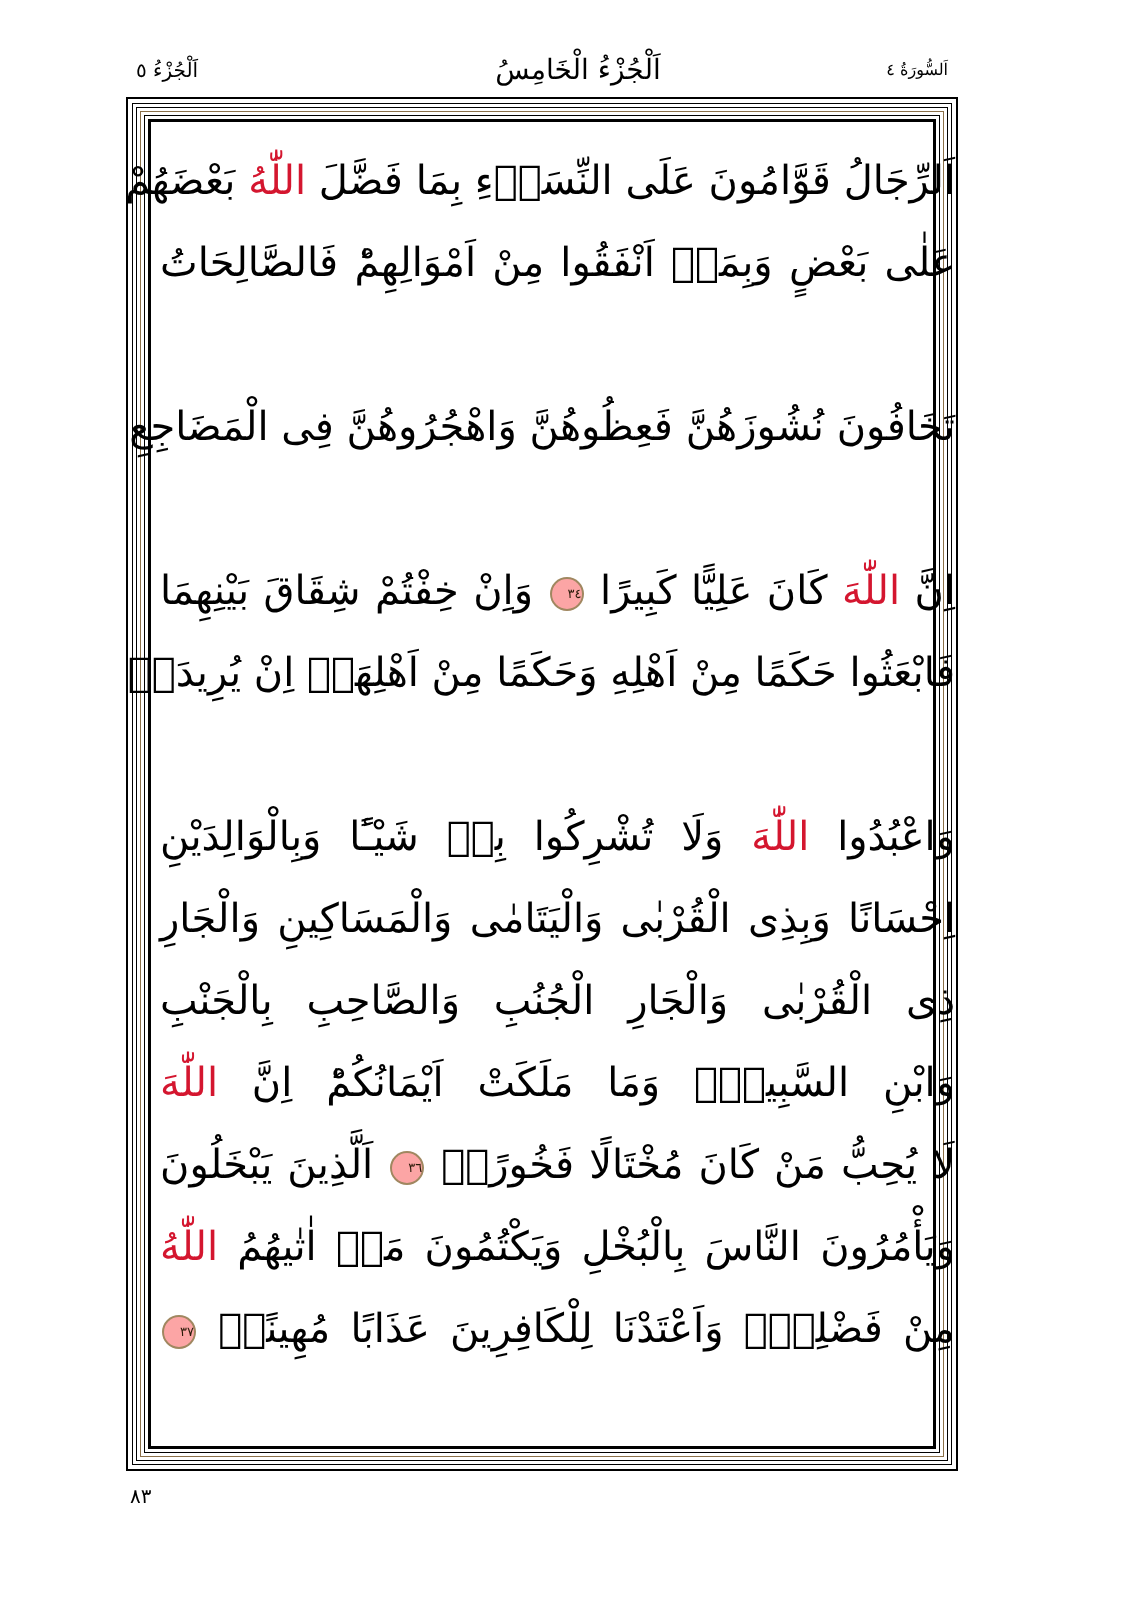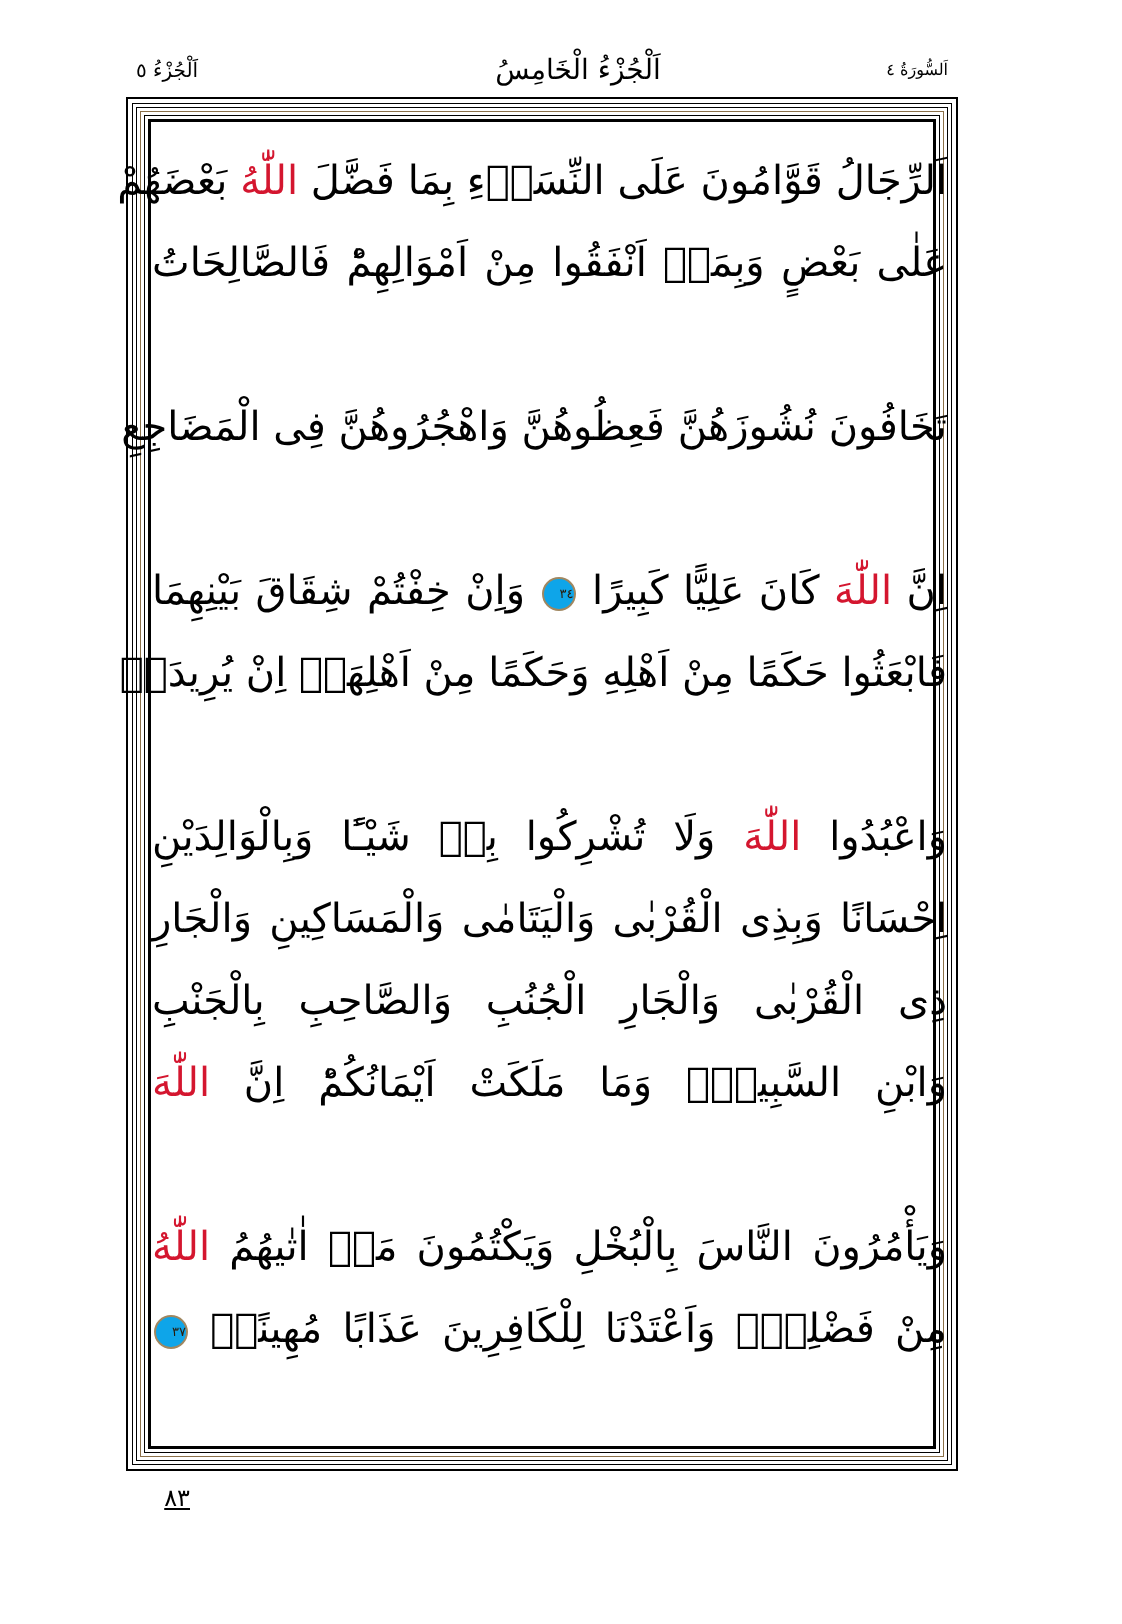--- a/index.html
+++ b/index.html
@@ -13,29 +13,29 @@
 
     .frame-outer { position: absolute; left: 126px; top: 97px; width: 832px; height: 1374px;
                    box-sizing: border-box; border: 2px solid #000; background: #fff; }
     .frame-line2 { position: absolute; left: 4px; top: 4px; right: 4px; bottom: 4px; border: 1px solid #000; }
     .frame-line3 { position: absolute; left: 8px; top: 8px; right: 8px; bottom: 8px; border: 1px solid #000; }
     .frame-band { position: absolute; left: 12px; top: 12px; right: 12px; bottom: 12px; background: #8b7049; }
     .frame-inner-white { position: absolute; left: 13px; top: 13px; right: 13px; bottom: 13px; background: #fff; }
     .frame-inner-l1 { position: absolute; left: 16px; top: 16px; right: 16px; bottom: 16px; border: 1px solid #000; }
     .frame-inner-l2 { position: absolute; left: 20px; top: 20px; right: 20px; bottom: 20px; border: 3px solid #000; background: #fff; }
 
-    .text-area { position: absolute; left: 152px; top: 140px; width: 795px; height: 1300px; direction: rtl; }
+    .text-area { position: absolute; left: 160px; top: 140px; width: 795px; height: 1300px; direction: rtl; }
     .line { position: absolute; left: 0; right: 0; height: 80px; font-size: 40px; line-height: 80px;
             text-align: justify; text-align-last: justify; white-space: nowrap; direction: rtl; }
     .line span.red { color: #d4162f; }
-    .marker { display: inline-block; width: 30px; height: 30px; border-radius: 50%; background: #0ea5e9;
+    .marker { display: inline-block; width: 30px; height: 30px; border-radius: 50%; background: #fca5a5;
               color: #2a1a08; font-size: 13px; line-height: 30px; text-align: center; vertical-align: middle;
               box-shadow: 0 0 0 2px #a08760; margin: 0 4px; direction: rtl; }
-    .page-number { position: absolute; top: 1484px; left: 130px; width: 60px; text-align: right;
-                   font-size: 24px; direction: rtl; text-decoration: underline; }
+    .page-number { position: absolute; top: 1484px; left: 130px; width: 60px; text-align: left;
+                   font-size: 20px; direction: rtl; }
   </style>
 </head>
 <body>
 
 <div class="header">
   <div class="hdr hdr-left">اَلْجُزْءُ ٥</div>
   <div class="hdr hdr-center">اَلْجُزْءُ الْخَامِسُ</div>
   <div class="hdr hdr-right">اَلسُّورَةُ ٤</div>
 </div>
 
@@ -51,17 +51,18 @@
 <div class="text-area" id="text-area">
     <div class="line" style="top: 0px;"><span>اَلرِّجَالُ قَوَّامُونَ عَلَى النِّسَاۤءِ بِمَا فَضَّلَ </span><span class="red">اللّٰهُ</span><span> بَعْضَهُمْ</span></div>
     <div class="line" style="top: 82px;"><span>عَلٰى بَعْضٍ وَبِمَاۤ اَنْفَقُوا مِنْ اَمْوَالِهِمْؕ فَالصَّالِحَاتُ</span></div>
     <div class="line" style="top: 246px;"><span>تَخَافُونَ نُشُوزَهُنَّ فَعِظُوهُنَّ وَاهْجُرُوهُنَّ فِى الْمَضَاجِعِ</span></div>
     <div class="line" style="top: 410px;"><span>اِنَّ </span><span class="red">اللّٰهَ</span><span> كَانَ عَلِيًّا كَبِيرًا </span><span class="marker">٣٤</span><span> وَاِنْ خِفْتُمْ شِقَاقَ بَيْنِهِمَا</span></div>
     <div class="line" style="top: 492px;"><span>فَابْعَثُوا حَكَمًا مِنْ اَهْلِهِ وَحَكَمًا مِنْ اَهْلِهَاۚ اِنْ يُرِيدَاۤ</span></div>
     <div class="line" style="top: 656px;"><span>وَاعْبُدُوا </span><span class="red">اللّٰهَ</span><span> وَلَا تُشْرِكُوا بِهٖ شَيْـًٔا وَبِالْوَالِدَيْنِ</span></div>
     <div class="line" style="top: 738px;"><span>اِحْسَانًا وَبِذِى الْقُرْبٰى وَالْيَتَامٰى وَالْمَسَاكِينِ وَالْجَارِ</span></div>
     <div class="line" style="top: 902px;"><span>وَابْنِ السَّبِيلِۙ وَمَا مَلَكَتْ اَيْمَانُكُمْؕ اِنَّ </span><span class="red">اللّٰهَ</span></div>
     <div class="line" style="top: 820px;"><span>ذِى الْقُرْبٰى وَالْجَارِ الْجُنُبِ وَالصَّاحِبِ بِالْجَنْبِ</span></div>
+    <div class="line" style="top: 984px;"><span>لَا يُحِبُّ مَنْ كَانَ مُخْتَالًا فَخُورًاۙ </span><span class="marker">٣٦</span><span> اَلَّذِينَ يَبْخَلُونَ</span></div>
     <div class="line" style="top: 1066px;"><span>وَيَأْمُرُونَ النَّاسَ بِالْبُخْلِ وَيَكْتُمُونَ مَاۤ اٰتٰيهُمُ </span><span class="red">اللّٰهُ</span></div>
     <div class="line" style="top: 1148px;"><span>مِنْ فَضْلِهٖؕ وَاَعْتَدْنَا لِلْكَافِرِينَ عَذَابًا مُهِينًاۚ </span><span class="marker">٣٧</span></div>
   </div>
 
 <div class="page-number">٨٣</div>
 
 </body></html>

